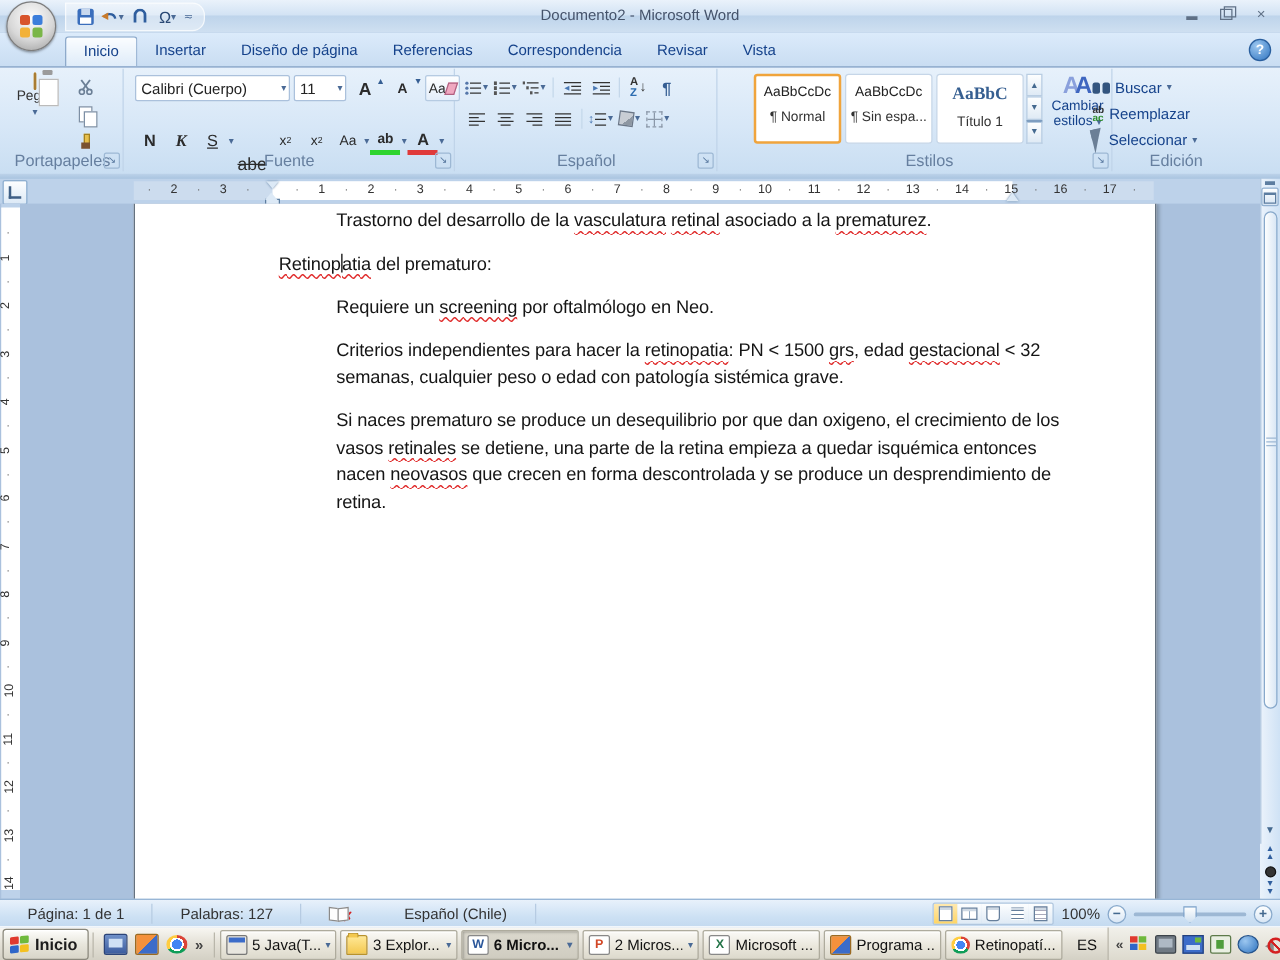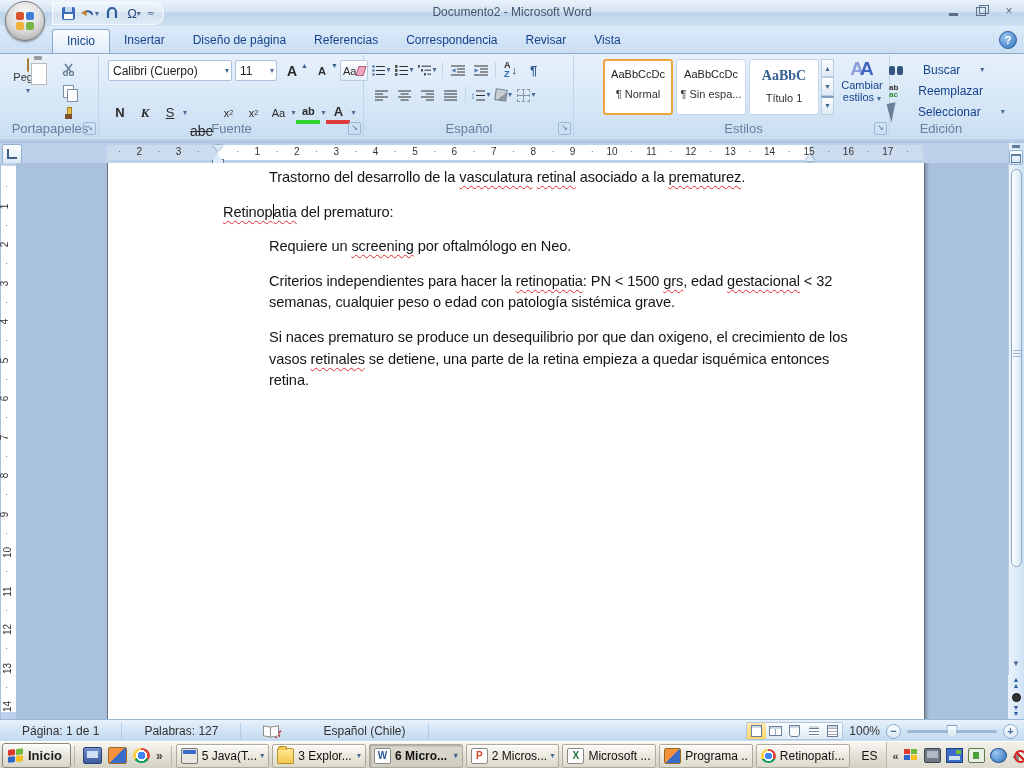--- a/index.html
+++ b/index.html
@@ -104,21 +104,21 @@
   .style-card .nm{display:block;margin-top:8px;font-size:11px;}
   .style-scroll{position:absolute;left:223px;top:4px;width:13px;height:56px;display:flex;flex-direction:column;}
   .ss-btn{flex:1;border:1px solid #b9cde2;background:linear-gradient(#fdfefe,#dfeaf5);
     font-size:7px;color:#44698f;display:flex;align-items:center;justify-content:center;}
   .chg-styles{position:absolute;left:240px;top:4px;width:48px;text-align:center;font-size:11px;color:#15428b;}
   .chg-ic{font-weight:bold;font-size:19px;line-height:20px;}
   .chg-ic .a1{color:#8aa0dc;}
   .chg-ic .a2{color:#3e66c0;margin-left:-4px;}
 
   
-  .edit-row{position:absolute;left:23px;height:18px;display:flex;align-items:center;gap:20px;
+  .edit-row{position:absolute;left:8px;height:18px;display:flex;align-items:center;gap:4px;
     font-size:12px;color:#15428b;}
   .binoc{width:14px;height:9px;position:relative;}
   .binoc:before,.binoc:after{content:"";position:absolute;top:0;width:6px;height:9px;border-radius:2px;background:#33557f;}
   .binoc:before{left:0;} .binoc:after{right:0;}
   .repl-ic{font-size:8px;line-height:7px;color:#333;font-weight:bold;}
   .repl-ic .g{color:#2c8c2c;}
   .cursor-ic{width:0;height:0;border-left:5px solid #6b7f96;border-right:4px solid transparent;
     border-bottom:11px solid transparent;border-top:8px solid #6b7f96;transform:rotate(-14deg);}
 
   
@@ -658,20 +658,21 @@
         <div class="para ind">
           <div class="dline"><span>Requiere un </span><span class="sp">screening</span><span> por oftalmólogo en Neo.</span></div>
         </div>
         <div class="para ind">
           <div class="dline"><span>Criterios independientes para hacer la </span><span class="sp">retinopatia</span><span>: PN &lt; 1500  </span><span class="sp">grs</span><span>, edad </span><span class="sp">gestacional</span><span> &lt; 32</span></div>
           <div class="dline"><span>semanas, cualquier peso o edad con patología sistémica grave.</span></div>
         </div>
         <div class="para ind">
           <div class="dline"><span>Si naces prematuro se produce un desequilibrio por que dan oxigeno, el crecimiento de los</span></div>
           <div class="dline"><span>vasos </span><span class="sp">retinales</span><span> se detiene, una parte de la retina empieza a quedar isquémica entonces</span></div>
+          <div class="dline"><span>nacen </span><span class="sp">neovasos</span><span> que crecen en forma descontrolada y se produce un desprendimiento de</span></div>
           <div class="dline"><span>retina.</span></div>
         </div>
       </div>
   </div>
 </div>
 
 <div class="vscroll">
   <span class="sarrow" style="top:10px;">▲</span>
   <div class="sthumb" style="top:26px;height:396px;">
       <i></i>

